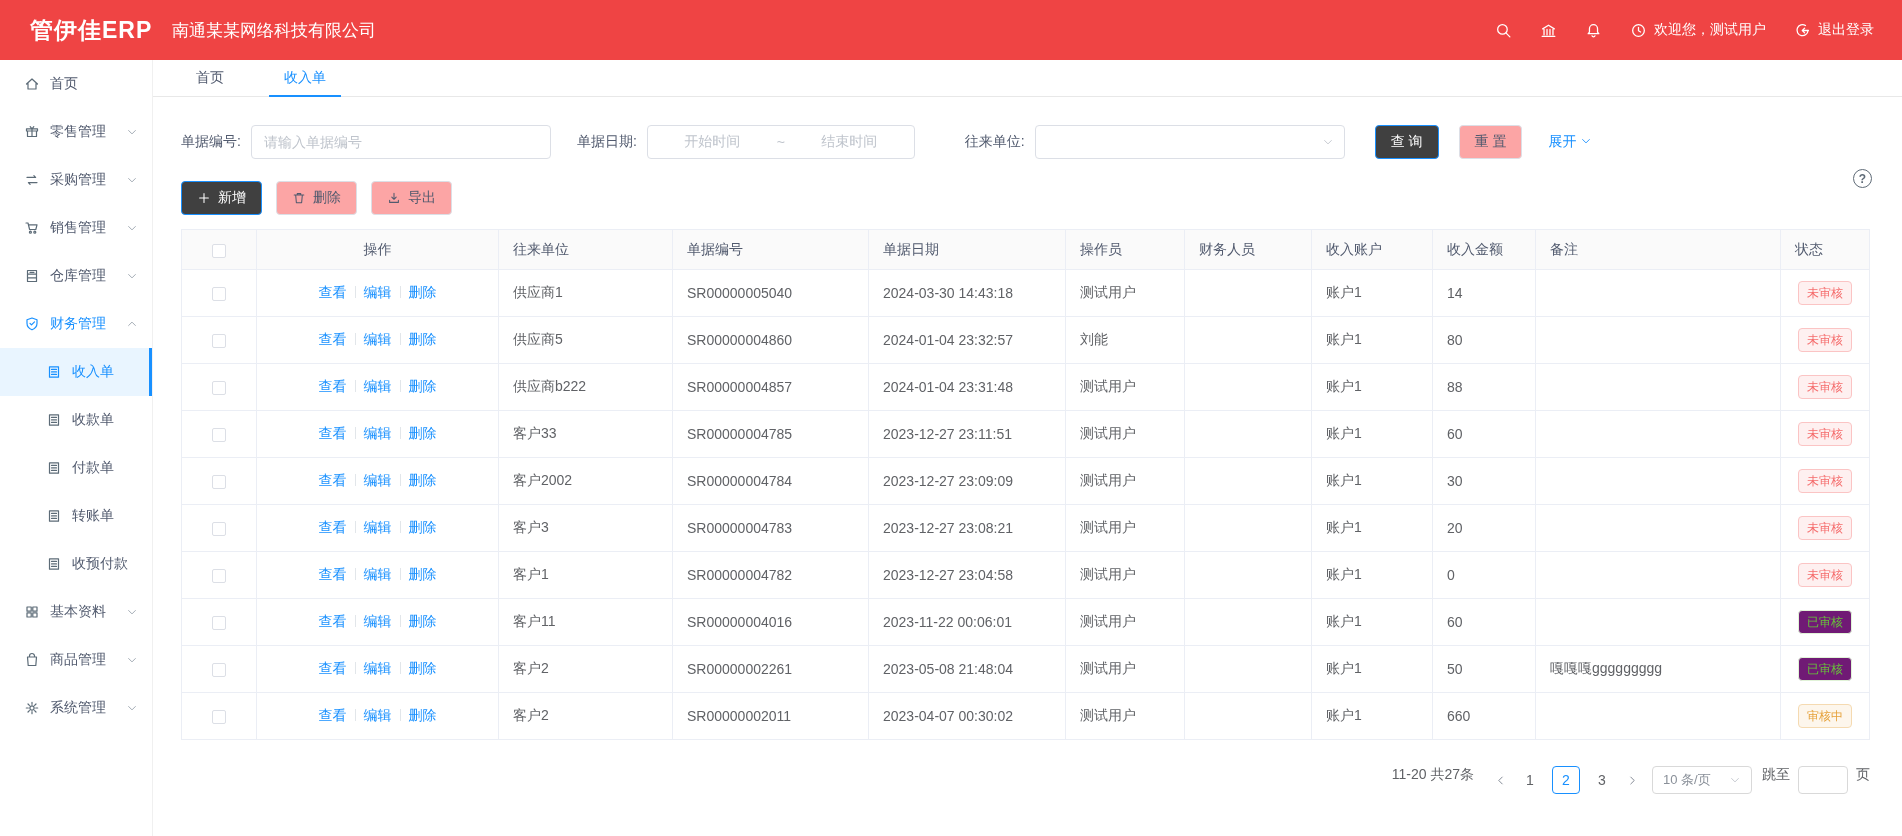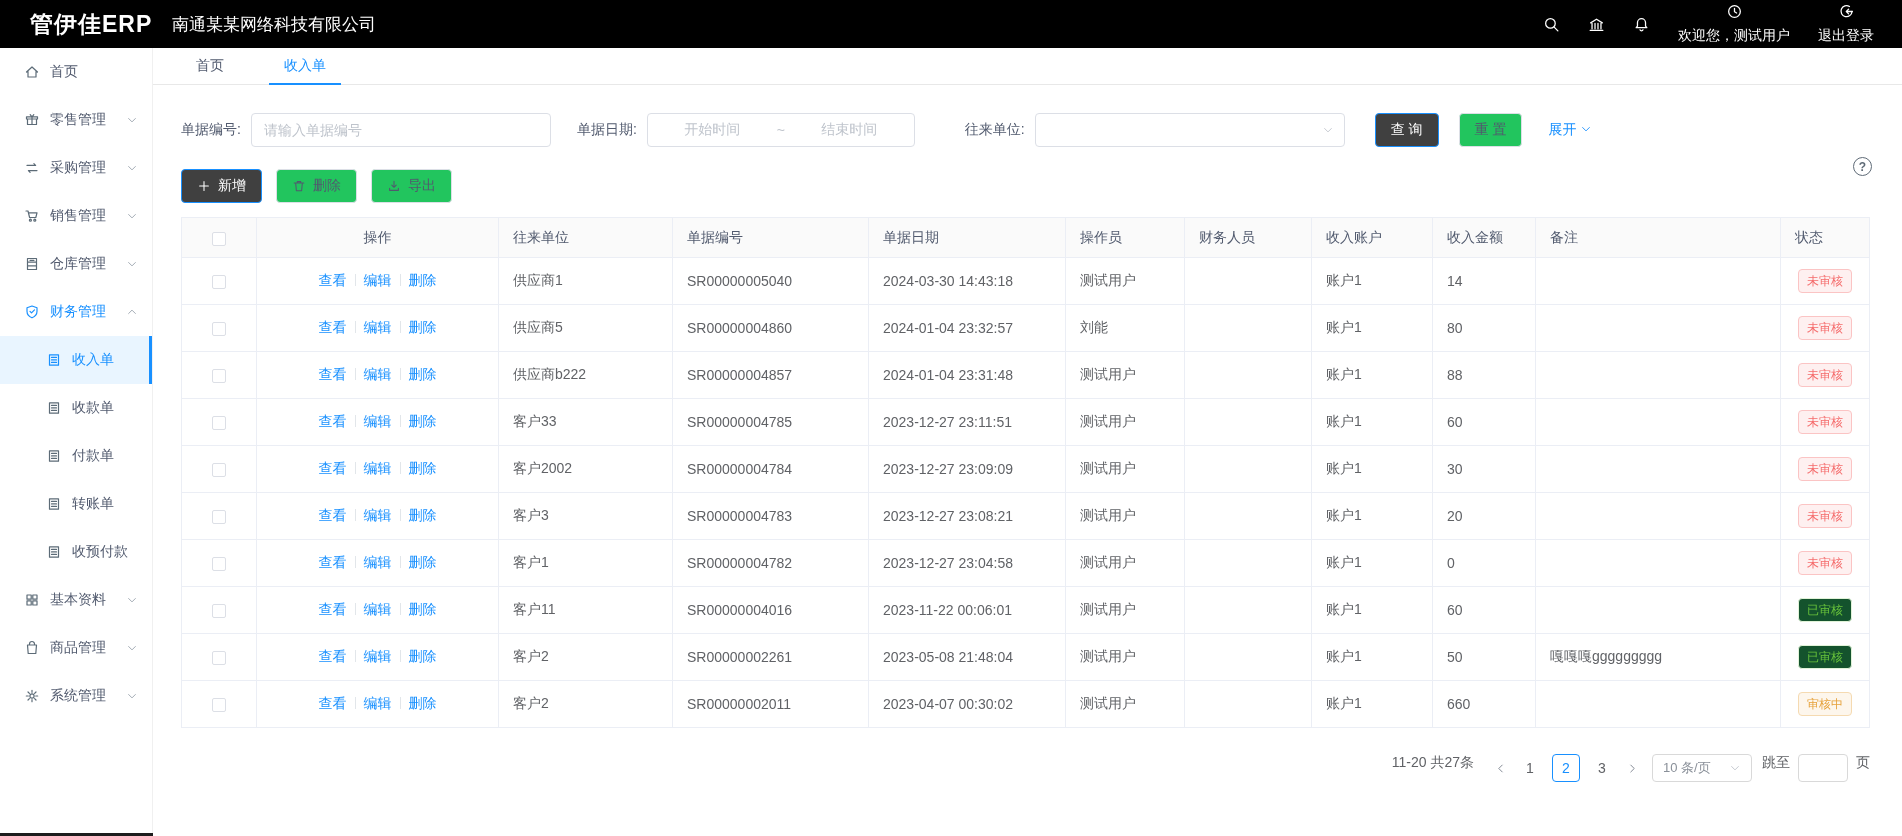--- a/index.html
+++ b/index.html
@@ -1,26 +1,26 @@
 <!DOCTYPE html>
 <html><head>
 <meta charset="utf-8">
 <style>
   * { box-sizing: border-box; margin: 0; padding: 0; }
   html,body { width:1902px; height:836px; overflow:hidden; background:#fff;
     font-family:"Liberation Sans","DejaVu Sans",sans-serif; }
 
   
-  .topbar { height:48px; background:#000000; display:flex; align-items:center; color:#fff; position:relative; }
+  .topbar { height:60px; background:#ef4444; display:flex; align-items:center; color:#fff; position:relative; }
   .logo { font-size:23px; font-weight:bold; padding-left:30px; width:160px; letter-spacing:1px; white-space:nowrap; }
   .company { font-size:17px; margin-left:12px; }
   .top-right { margin-left:auto; display:flex; align-items:center; gap:28px; padding-right:28px; font-size:14px; }
   .top-right .icn { display:inline-flex; width:17px; height:17px; }
   .top-right svg { width:17px; height:17px; stroke:#fff; }
-  .with-text { display:inline-flex; align-items:center; gap:7px; cursor:pointer;flex-direction:column; }
+  .with-text { display:inline-flex; align-items:center; gap:7px; cursor:pointer; }
 
   svg.ic { fill:none; stroke-width:1.2; stroke-linecap:round; stroke-linejoin:round; stroke:currentColor; }
 
   
   .layout { display:flex; height:788px; }
   .sidebar { width:153px; border-right:1px solid #f0f0f0; position:relative; background:#fff; flex:none; }
   .side-item { height:48px; display:flex; align-items:center; padding-left:24px; font-size:14px;
     color:#515a6e; cursor:pointer; position:relative; }
   .side-item .sicon { width:16px; height:16px; margin-right:10px; display:inline-flex; color:#5c6b77; }
   .side-item .sicon svg { width:16px; height:16px; }
@@ -51,21 +51,21 @@
   .txt-input::placeholder { color:#bfc4cc; }
   .date-range { width:268px; height:34px; border:1px solid #dcdfe6; border-radius:4px; margin-left:10px;
     display:flex; align-items:center; justify-content:space-evenly; color:#bfc4cc; cursor:text; }
   .select-box { width:310px; height:34px; border:1px solid #dcdfe6; border-radius:4px; margin-left:10px;
     position:relative; cursor:pointer; background:#fff; }
   .select-box .chev, .page-size .chev { position:absolute; right:10px; top:50%; transform:translateY(-50%); color:#c0c4cc; display:inline-flex; }
   .select-box .chev svg, .page-size .chev svg { width:12px; height:12px; }
   .ml26 { margin-left:26px; } .ml50 { margin-left:50px;text-align:center; }
 
   .btn { height:34px; border-radius:4px; font-size:14px; display:inline-flex; align-items:center; justify-content:center;
-    cursor:pointer; border:1px solid #dcdfe6; background:#22c55e; color:#515a6e; padding:0 15px; white-space:nowrap; font-family:inherit; }
+    cursor:pointer; border:1px solid #dcdfe6; background:#fca5a5; color:#515a6e; padding:0 15px; white-space:nowrap; font-family:inherit; }
   .btn.primary { background:#404040; border-color:#1890ff; color:#fff; }
   .btn .bicon { display:inline-flex; margin-right:7px; }
   .btn .bicon svg { width:14px; height:14px; }
   .link-blue { color:#1890ff; cursor:pointer; display:inline-flex; align-items:center; gap:4px; }
   .link-blue .chev svg { width:12px; height:12px; }
 
   
   .toolbar { margin-top:22px; display:flex; align-items:center; gap:14px; }
   .help-circle { position:absolute; right:32px; top:72px; width:19px; height:19px; border:1.5px solid #5f6b77;
     border-radius:50%; display:flex; align-items:center; justify-content:center; font-size:12px; font-weight:bold;
@@ -76,21 +76,21 @@
   th, td { border:1px solid #ebeef5; font-size:14px; font-weight:normal; padding:0 14px; overflow:hidden; white-space:nowrap; }
   th { height:40px; background:#fafafa; color:#515a6e; text-align:left; }
   td { height:47px; color:#606266; }
   th.center, td.center { text-align:center; padding:0 4px; }
   .checkbox { display:inline-block; width:14px; height:14px; border:1px solid #dcdfe6; border-radius:2px; background:#fff;
     vertical-align:middle; cursor:pointer; }
   .act-link { color:#1890ff; cursor:pointer; text-decoration:none; }
   .sep { display:inline-block; width:1px; height:12px; background:#e2e6ea; margin:0 8px; vertical-align:-1px; }
   .badge { display:inline-block; font-size:12px; line-height:1; padding:5px 8px; border-radius:4px; border:1px solid; }
   .badge.danger  { color:#f56c6c; background:#fef0f0; border-color:#fbc4c4; }
-  .badge.success { color:#67c23a; background:#14532d; border-color:#e1f3d8; }
+  .badge.success { color:#67c23a; background:#701a75; border-color:#e1f3d8; }
   .badge.warning { color:#e6a23c; background:#fdf6ec; border-color:#f5dab1; }
 
   
   .pager { margin-top:26px; display:flex; align-items:flex-start; justify-content:flex-end; font-size:14px; color:#606266; }
   .pager .total { margin-right:14px; }
   .pg-arrow { width:24px; height:28px; display:inline-flex; align-items:center; justify-content:center; cursor:pointer; color:#6b7280; }
   .pg-arrow svg { width:11px; height:11px; }
   .pg-num { min-width:28px; height:28px; margin:0 4px; display:inline-flex; align-items:center; justify-content:center;
     cursor:pointer; border-radius:4px; border:1px solid transparent; }
   .pg-num.current { border-color:#1890ff; color:#1890ff; }

